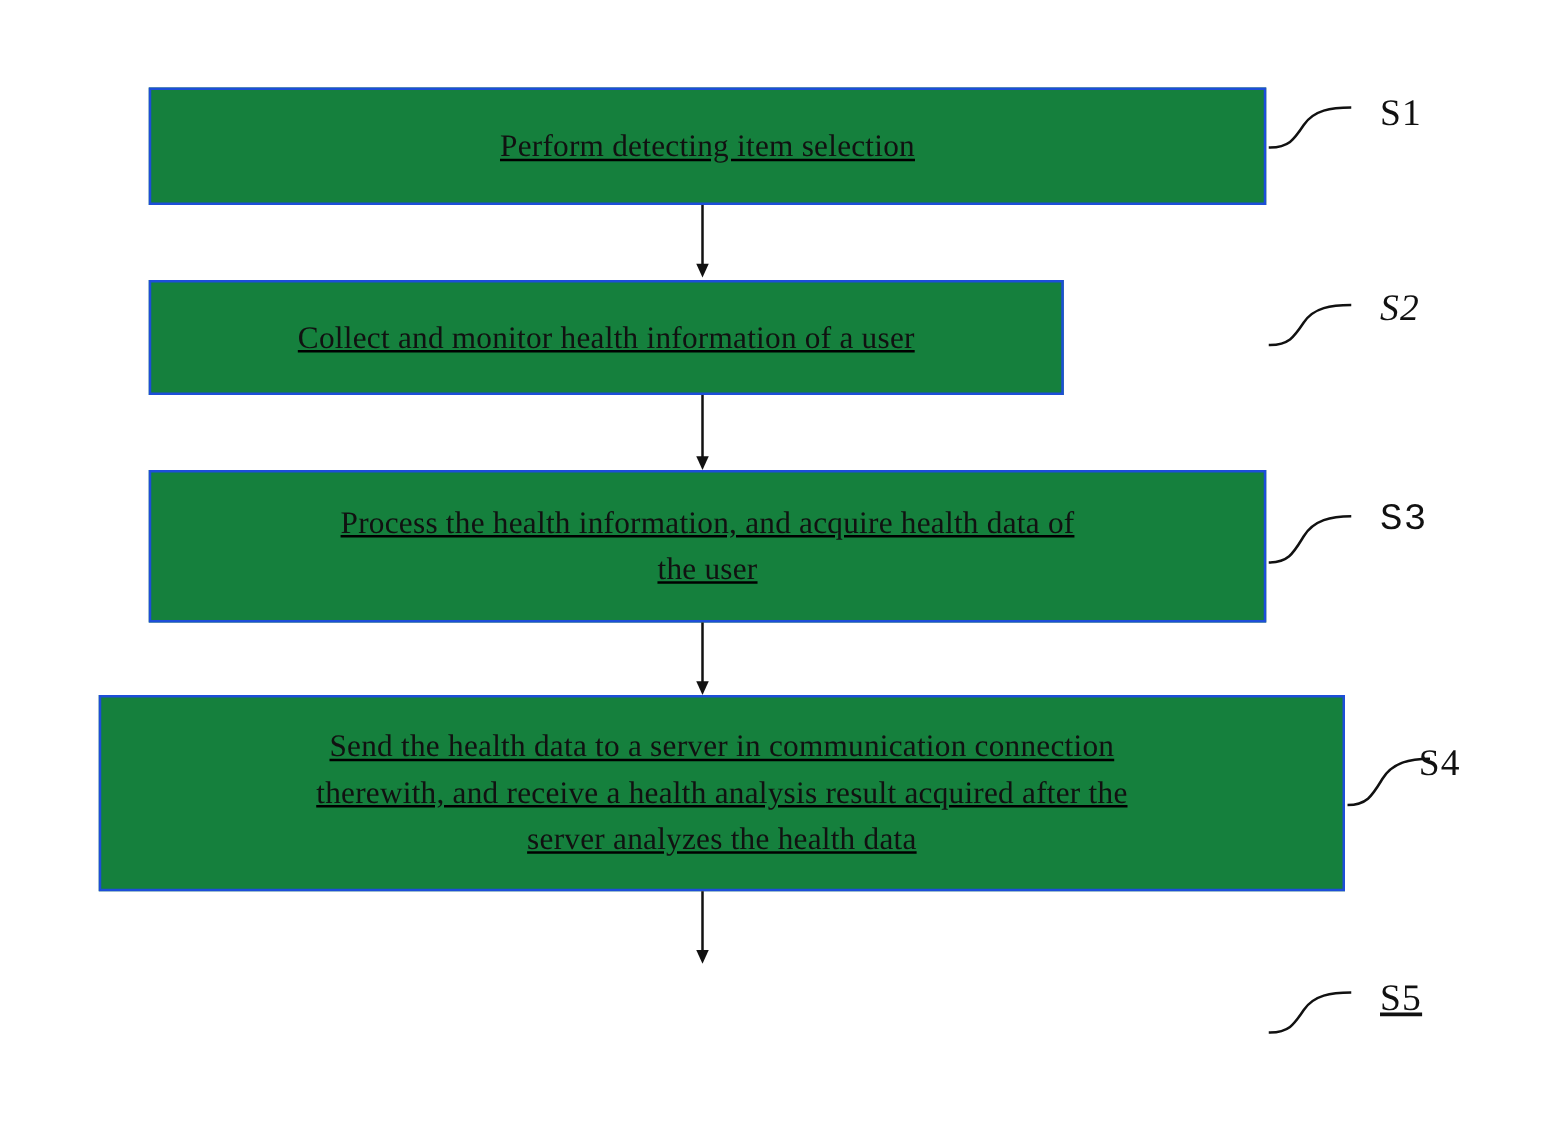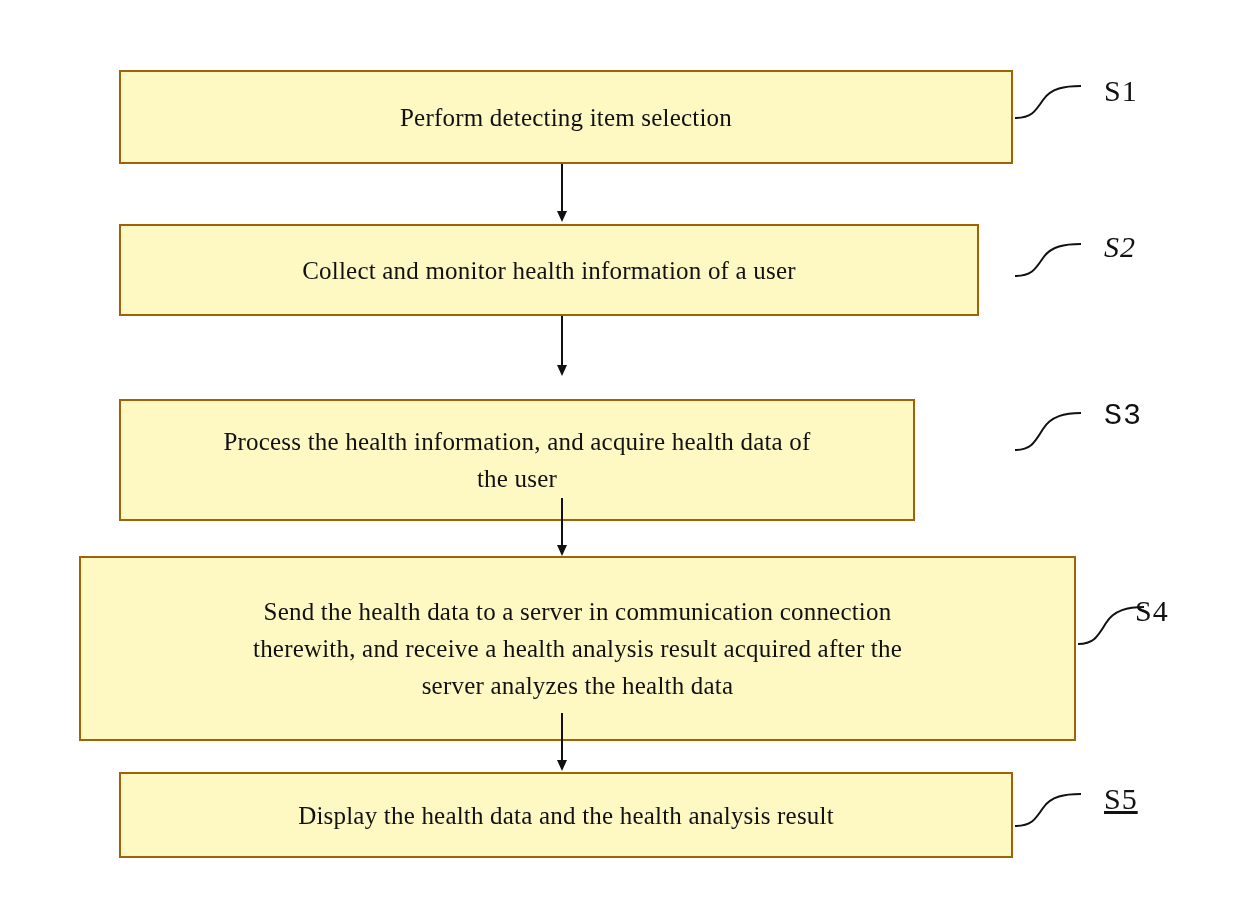--- a/index.html
+++ b/index.html
@@ -14,26 +14,27 @@
   #canvas {
     position: relative;
     width: 1240px;
     height: 904px;
     background: #ffffff;
     overflow: hidden;
   }
   .node {
     position: absolute;
     box-sizing: border-box;
-    border: 2px solid #a16207;
-    background: #fef9c3;
+    border: 2px solid #1d4ed8;
+    background: #15803d;
     display: flex;
     align-items: center;
     justify-content: center;
     text-align: center;
+    text-decoration: underline;
   }
   .node-text {
     font-size: 25px;
     line-height: 1.48;
     letter-spacing: 0.2px;
     padding: 0 26px;
     color: #111111;
     white-space: pre-line;
   }
   .step-label {
@@ -64,63 +65,60 @@
   <svg class="leader" style="left:1013px; top:78px;" width="90" height="50" viewBox="0 0 90 50">
     <path d="M2,40 C18,40 22,34 30,22 C38,10 52,8 68,8" fill="none" stroke="#111111" stroke-width="2"></path>
   </svg>
   <div class="step-label" style="left:1092px; top:74px;">S1</div>
 
   <svg class="connector" style="left:553px; top:164px;" width="18" height="60" viewBox="0 0 18 60">
     <line x1="9" y1="0" x2="9" y2="50" stroke="#111111" stroke-width="2"></line>
     <path d="M9,58 L4,47 L14,47 Z" fill="#111111"></path>
   </svg>
 
-  <div class="node" style="left:119px; top:224px; width:860px; height:92px;">
+  <div class="node" style="left:119px; top:224px; width:732px; height:92px;">
     <div class="node-text">Collect and monitor health information of a user</div>
   </div>
   <svg class="leader" style="left:1013px; top:236px;" width="90" height="50" viewBox="0 0 90 50">
     <path d="M2,40 C18,40 22,34 30,22 C38,10 52,8 68,8" fill="none" stroke="#111111" stroke-width="2"></path>
   </svg>
   <div class="step-label" style="left:1092px; top:230px;font-style:italic;">S2</div>
 
   <svg class="connector" style="left:553px; top:316px;" width="18" height="62" viewBox="0 0 18 62">
     <line x1="9" y1="0" x2="9" y2="52" stroke="#111111" stroke-width="2"></line>
     <path d="M9,60 L4,49 L14,49 Z" fill="#111111"></path>
   </svg>
 
-  <div class="node" style="left:119px; top:376px; width:796px; height:122px;margin-top:23px;">
+  <div class="node" style="left:119px; top:376px; width:894px; height:122px;">
     <div class="node-text">Process the health information, and acquire health data of
 the user</div>
   </div>
   <svg class="leader" style="left:1013px; top:404px;" width="90" height="55" viewBox="0 0 90 55">
     <path d="M2,46 C18,46 22,38 30,25 C38,12 52,9 68,9" fill="none" stroke="#111111" stroke-width="2"></path>
   </svg>
   <div class="step-label" style="left:1092px; top:399px;font-family:Liberation Mono, monospace;">S3</div>
 
   <svg class="connector" style="left:553px; top:498px;" width="18" height="60" viewBox="0 0 18 60">
     <line x1="9" y1="0" x2="9" y2="50" stroke="#111111" stroke-width="2"></line>
     <path d="M9,58 L4,47 L14,47 Z" fill="#111111"></path>
   </svg>
 
-  <div class="node" style="left:79px; top:556px; width:997px; height:185px;">
+  <div class="node" style="left:79px; top:556px; width:997px; height:157px;">
     <div class="node-text">Send the health data to a server in communication connection
 therewith, and receive a health analysis result acquired after the
 server analyzes the health data</div>
   </div>
   <svg class="leader" style="left:1076px; top:598px;" width="90" height="55" viewBox="0 0 90 55">
     <path d="M2,46 C18,46 22,38 30,25 C38,12 52,9 68,9" fill="none" stroke="#111111" stroke-width="2"></path>
   </svg>
   <div class="step-label" style="left:1123px; top:594px;">S4</div>
 
   <svg class="connector" style="left:553px; top:713px;" width="18" height="60" viewBox="0 0 18 60">
     <line x1="9" y1="0" x2="9" y2="50" stroke="#111111" stroke-width="2"></line>
     <path d="M9,58 L4,47 L14,47 Z" fill="#111111"></path>
   </svg>
 
-  <div class="node" style="left:119px; top:772px; width:894px; height:86px;">
-    <div class="node-text">Display the health data and the health analysis result</div>
-  </div>
   <svg class="leader" style="left:1013px; top:786px;" width="90" height="50" viewBox="0 0 90 50">
     <path d="M2,40 C18,40 22,34 30,22 C38,10 52,8 68,8" fill="none" stroke="#111111" stroke-width="2"></path>
   </svg>
   <div class="step-label" style="left:1092px; top:782px;text-decoration:underline;">S5</div>
 
 </div>
 
 </body></html>

